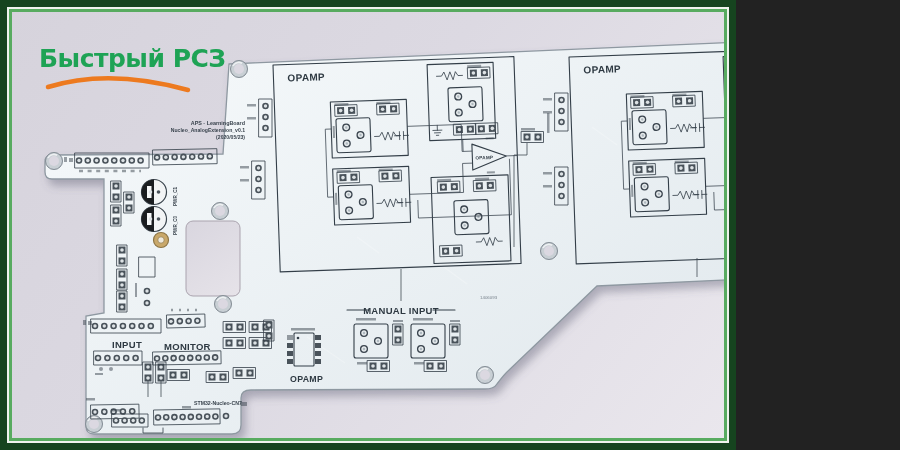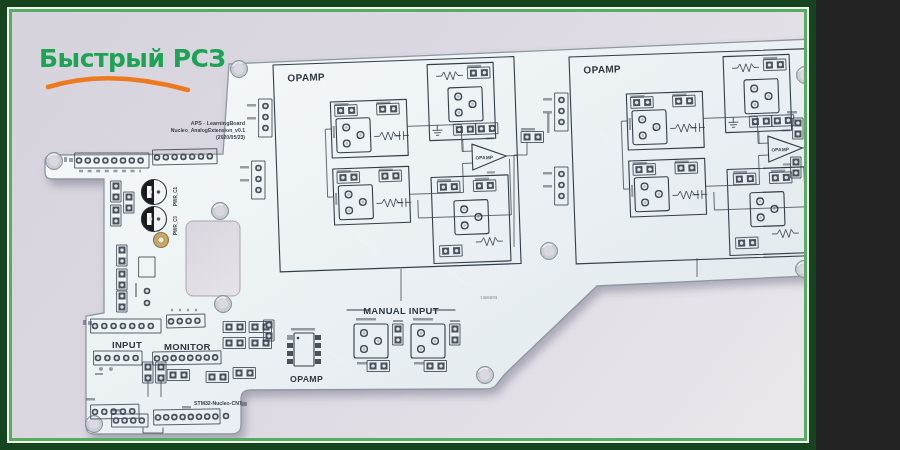--- a/index.html
+++ b/index.html
@@ -1,16 +1,16 @@
 <!DOCTYPE html>
 <html><head>
 <meta charset="utf-8">
 <style>
   html,body{margin:0;padding:0;background:#222;}
-  .frame{position:relative;width:816px;height:450px;box-sizing:border-box;
+  .frame{position:relative;width:736px;height:450px;box-sizing:border-box;
          border:7px solid #16441f;overflow:hidden;
          background:linear-gradient(128deg,#d6d3dc 0%,#dcd9e2 45%,#eae7ed 100%);text-decoration:underline;}
   .frame-lines{position:absolute;inset:0;pointer-events:none;z-index:5;
          box-shadow:inset 0 0 0 2px #eff3ee, inset 0 0 0 5px #58ab60;}
   svg{display:block;position:absolute;inset:0;}
   .silk{fill:none;stroke:#333e48;stroke-width:1.1;stroke-linecap:round;stroke-linejoin:round}
   .silk2{fill:none;stroke:#333e48;stroke-width:.8;stroke-linecap:round;stroke-linejoin:round}
   .wire{fill:none;stroke:#3a444e;stroke-width:.9;opacity:.85}
   .ps{fill:#3a444d;opacity:.5}
   .psl{stroke:#3a444d;opacity:.5;stroke-width:2.4}

